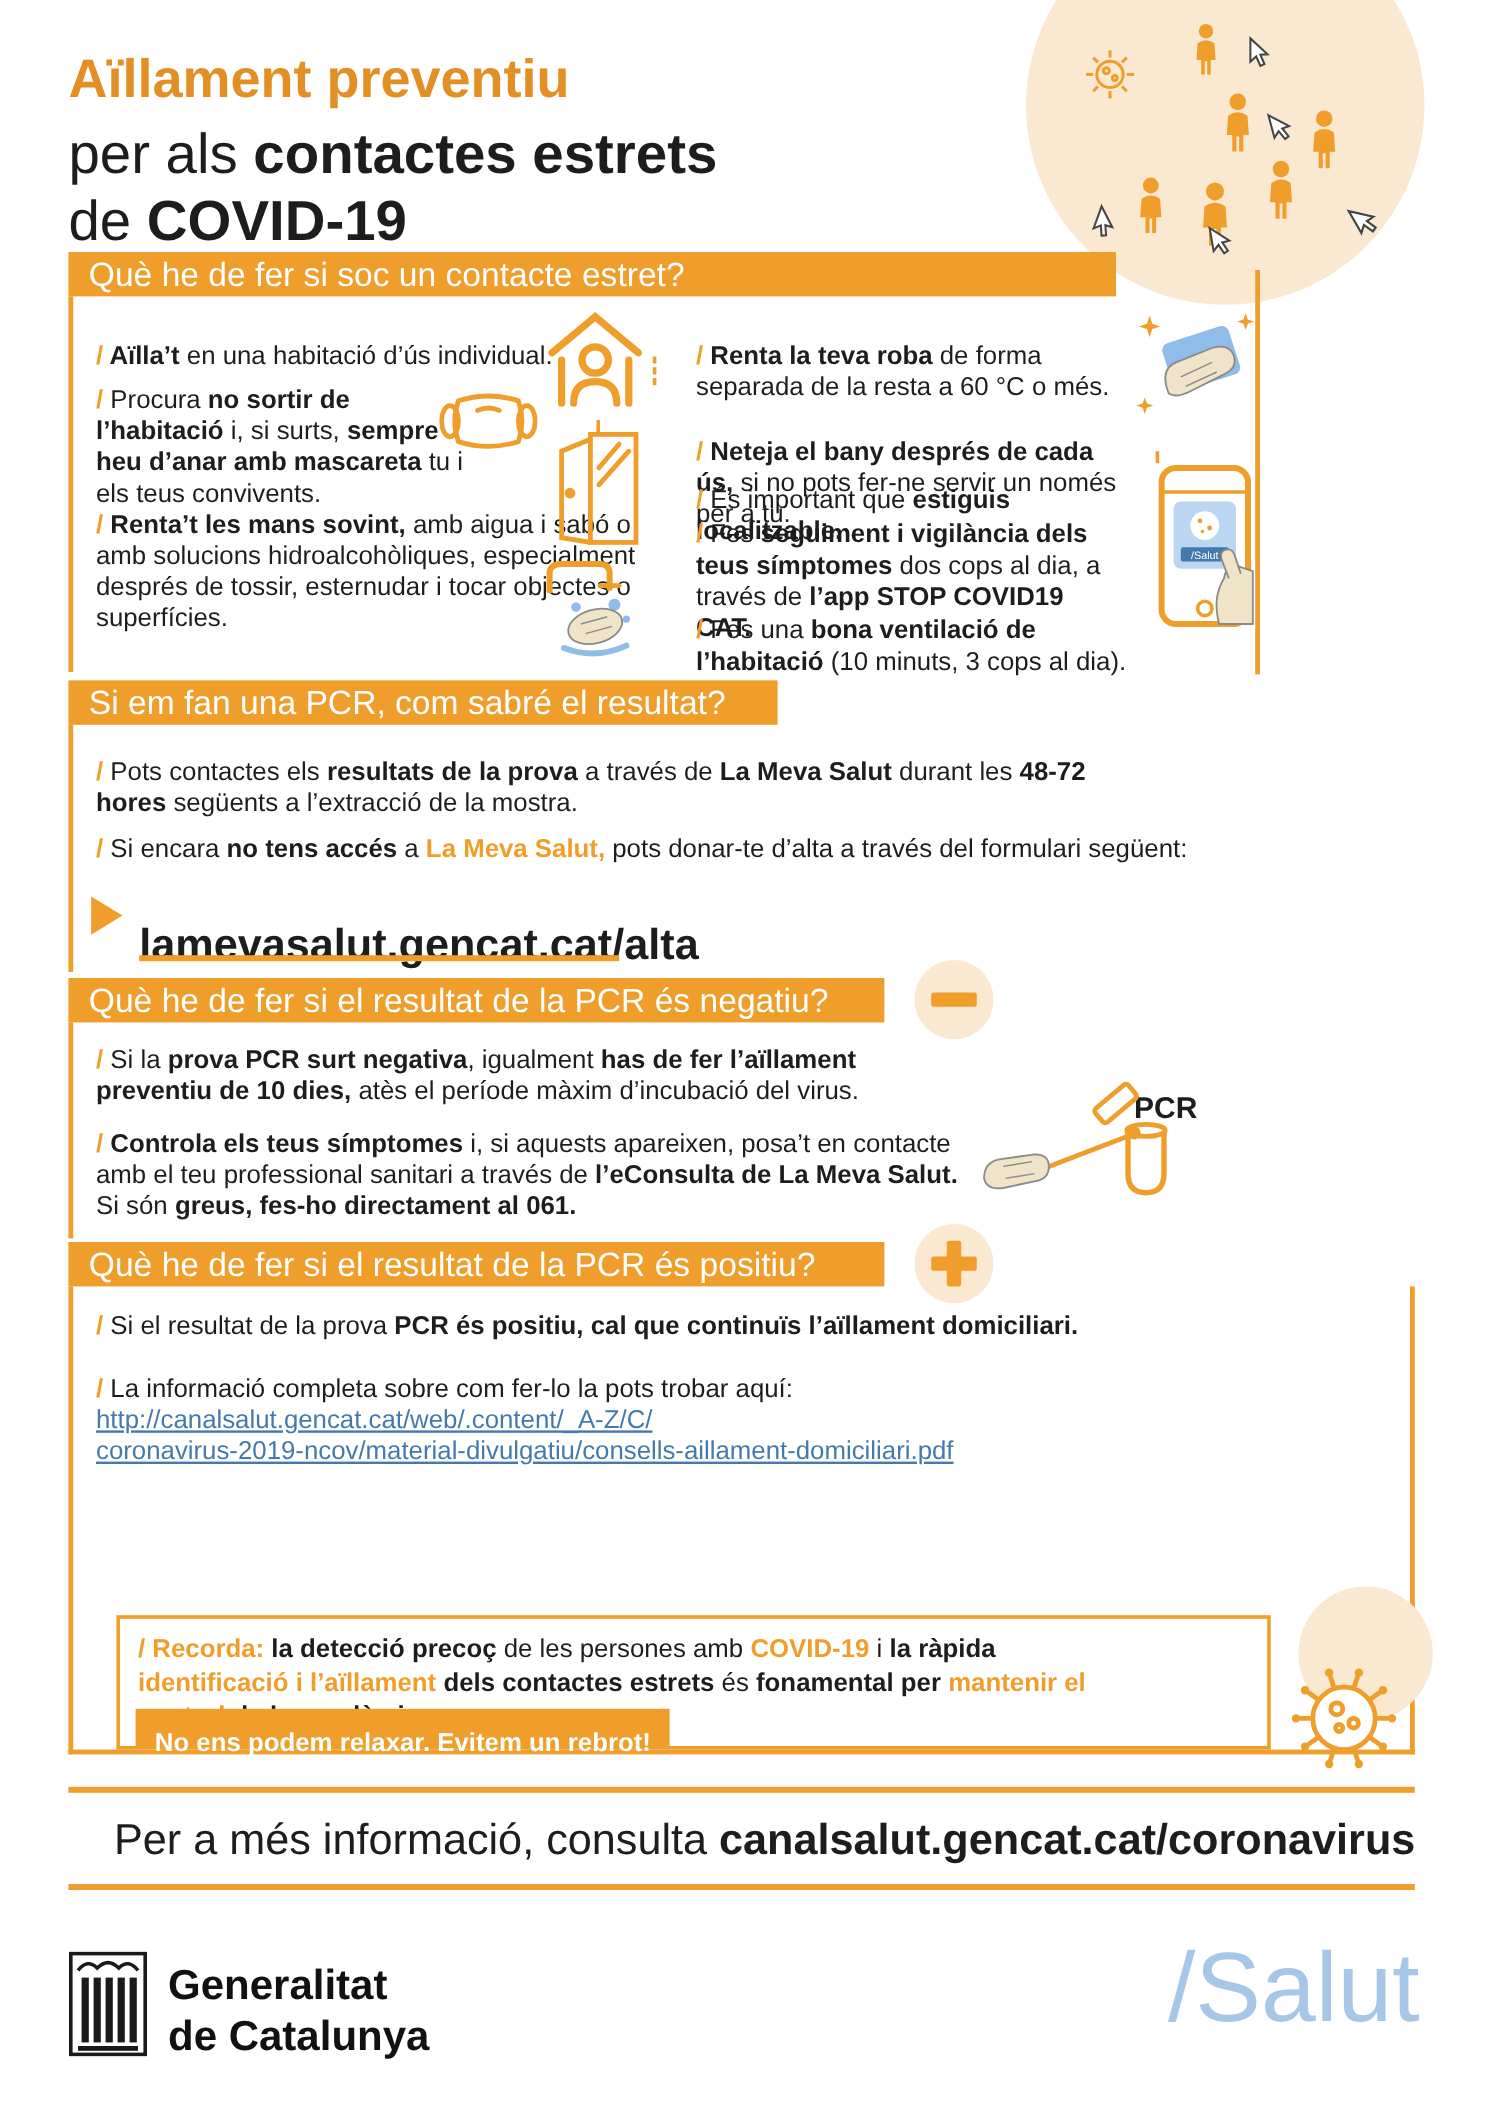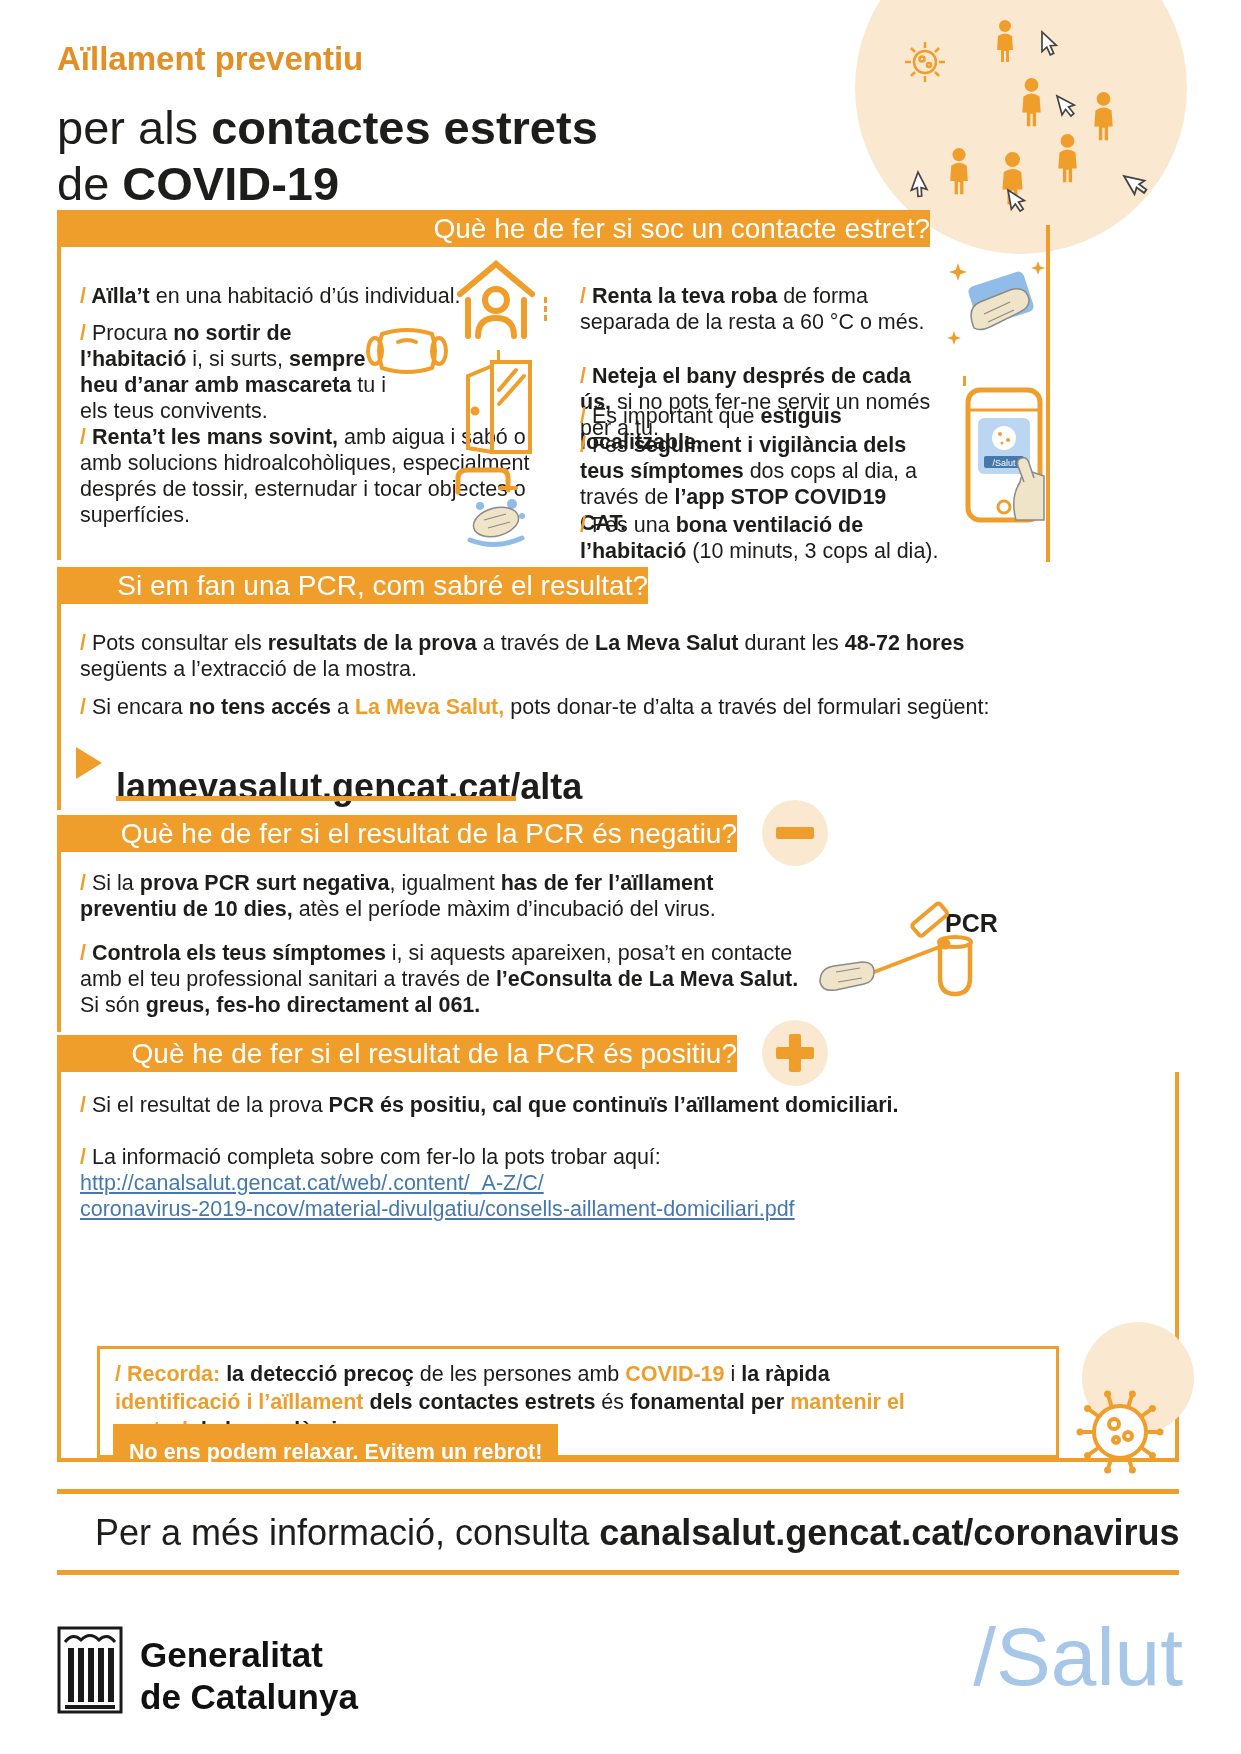--- a/index.html
+++ b/index.html
@@ -5,24 +5,24 @@
   html,body{margin:0;padding:0;background:#fff;}
   *{box-sizing:border-box;}
   #page{position:relative;width:1241px;height:1754px;background:#fff;overflow:hidden;
         font-family:"Liberation Sans",sans-serif;color:#1d1d1b;}
   .abs{position:absolute;}
   .para{position:absolute;font-size:21.5px;line-height:26px;white-space:pre-wrap;}
   .seg-b{font-weight:700;}
   .seg-o{font-weight:700;color:var(--orange,#F09E2B);margin-top:38px;}
   .seg-sl{font-weight:700;color:var(--orange,#F09E2B);}
   .seg-l{color:var(--link_blue,#4579AE);text-decoration:underline;}
-  .title1{position:absolute;left:57px;top:40px;font-size:33px;font-weight:700;color:var(--title_orange,#E28F25);}
+  .title1{position:absolute;left:57px;top:40px;font-size:45px;font-weight:700;color:var(--title_orange,#E28F25);}
   .title2{position:absolute;left:57px;font-size:47px;line-height:1.1;white-space:pre-wrap;}
   .banner{position:absolute;background:var(--orange,#F09E2B);color:#fff;height:37px;line-height:38px;
-          font-size:28px;padding-left:0;white-space:nowrap;text-align:right;}
+          font-size:28px;padding-left:17px;white-space:nowrap;}
   .vline{position:absolute;width:4px;background:var(--orange,#F09E2B);}
   .hline{position:absolute;height:5px;background:var(--orange,#F09E2B);}
   .dash{position:absolute;width:0;border-left:3px dashed var(--orange,#F09E2B);}
   .header-circle{position:absolute;left:855px;top:-78px;width:332px;height:332px;border-radius:50%;
                  background:var(--peach,#FBE8D0);}
   .badge{position:absolute;width:66px;height:66px;border-radius:50%;background:var(--peach,#FBE8D0);}
   .badge .h{position:absolute;left:14px;top:27px;width:38px;height:12px;background:var(--orange,#F09E2B);border-radius:2px;}
   .badge .v{position:absolute;left:27px;top:14px;width:12px;height:38px;background:var(--orange,#F09E2B);border-radius:2px;}
   .tri{position:absolute;width:0;height:0;border-left:26px solid var(--orange,#F09E2B);
        border-top:16px solid transparent;border-bottom:16px solid transparent;}
@@ -153,21 +153,21 @@
       <circle cx="42" cy="57" r="1.5" fill="#F09E2B"></circle>
     <rect x="24" y="70" width="40" height="12" rx="2" fill="#4579AE"></rect>
     <text x="44" y="79.5" font-size="9" fill="#fff" text-anchor="middle" font-family="Liberation Sans, sans-serif">/Salut</text>
     <path d="M60 96 Q62 84 72 86 L84 90 V134 H56 Q50 112 60 96 Z" fill="#EFE3C8" stroke="#8a8a8a" stroke-width="1.5"></path>
     <path d="M64 96 L58 80 Q56 73 62 72 Q67 71 69 77 L74 92" fill="#EFE3C8" stroke="#8a8a8a" stroke-width="1.5"></path>
   </svg>
 
   <div class="banner" style="left:57px;top:567px;width:591px;">Si em fan una PCR, com sabré el resultat?</div>
   <div class="vline" style="left:57px;top:604px;height:206px;"></div>
 
-  <div class="para" style="left:80px;top:630px;width:885px;"><span class="seg-sl">/ </span><span>Pots consultar els </span><span class="seg-b">resultats de la prova</span><span> a través de </span><span class="seg-b">La Meva Salut</span><span> durant les </span><span class="seg-b">48-72 hores</span><span> següents a l’extracció de la mostra.</span></div>
+  <div class="para" style="left:80px;top:630px;width:885px;"><span class="seg-sl">/ </span><span>Pots contactes els </span><span class="seg-b">resultats de la prova</span><span> a través de </span><span class="seg-b">La Meva Salut</span><span> durant les </span><span class="seg-b">48-72 hores</span><span> següents a l’extracció de la mostra.</span></div>
   <div class="para" style="left:80px;top:694px;width:930px;"><span class="seg-sl">/ </span><span>Si encara </span><span class="seg-b">no tens accés</span><span> a </span><span class="seg-o">La Meva Salut,</span><span> pots donar-te d’alta a través del formulari següent:</span></div>
 
   <div class="tri" style="left:76px;top:747px;"></div>
   <div class="cta-text" style="left:116px;top:742px;margin-top:24px;">lamevasalut.gencat.cat/alta</div>
   <div class="hline" style="left:116px;top:796px;width:400px;"></div>
 
   <div class="banner" style="left:57px;top:815px;width:680px;">Què he de fer si el resultat de la PCR és negatiu?</div>
   <div class="badge" style="left:762px;top:800px;">
     <div class="h"></div>
   </div>

